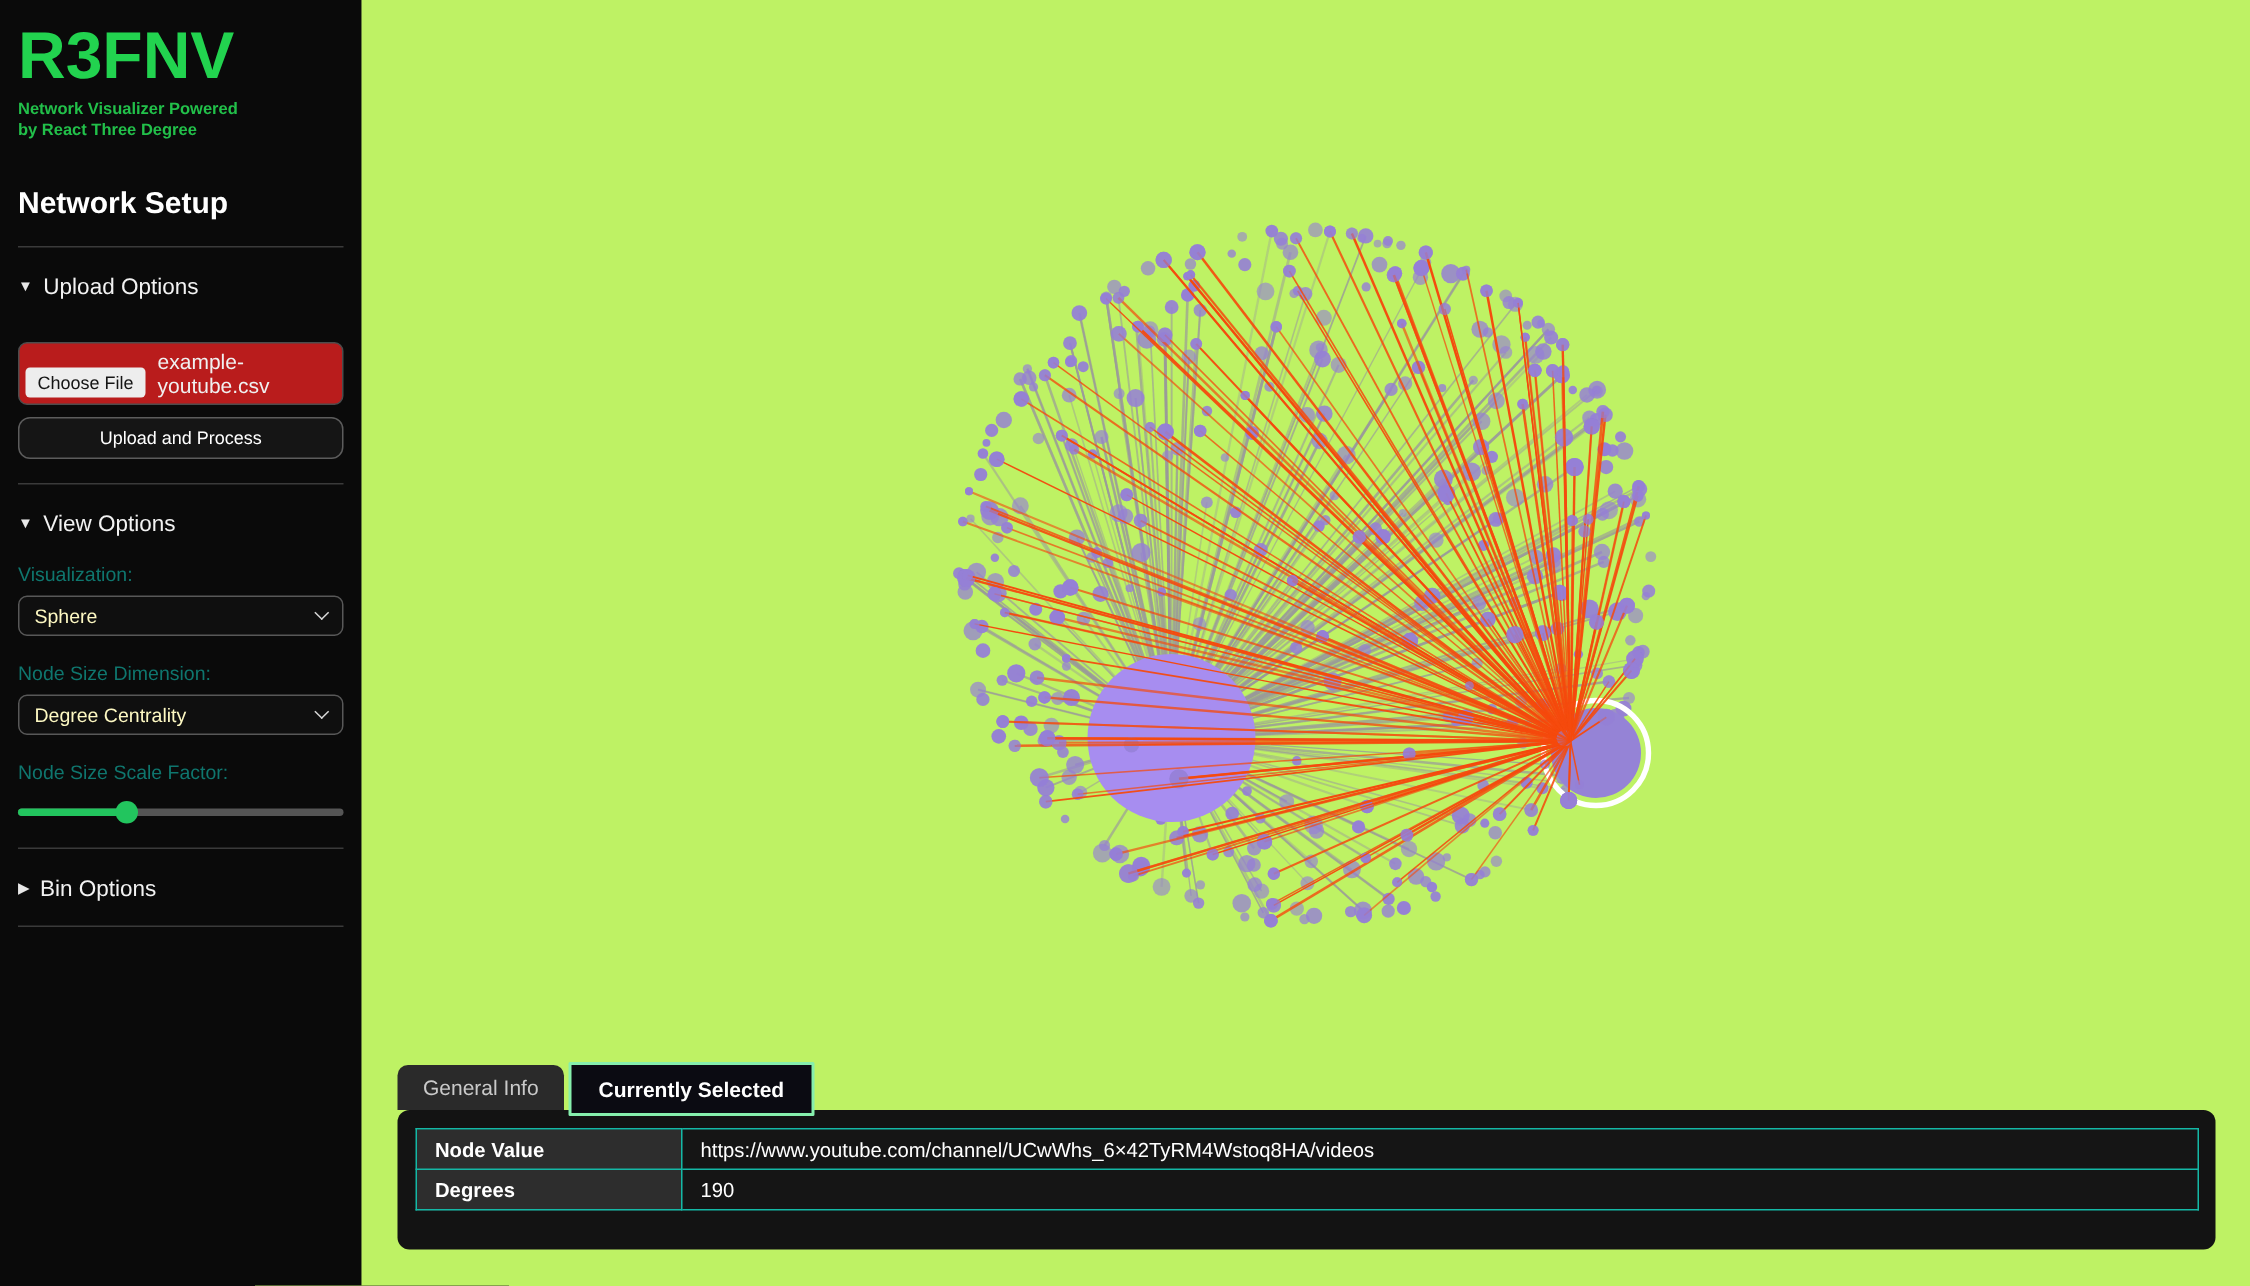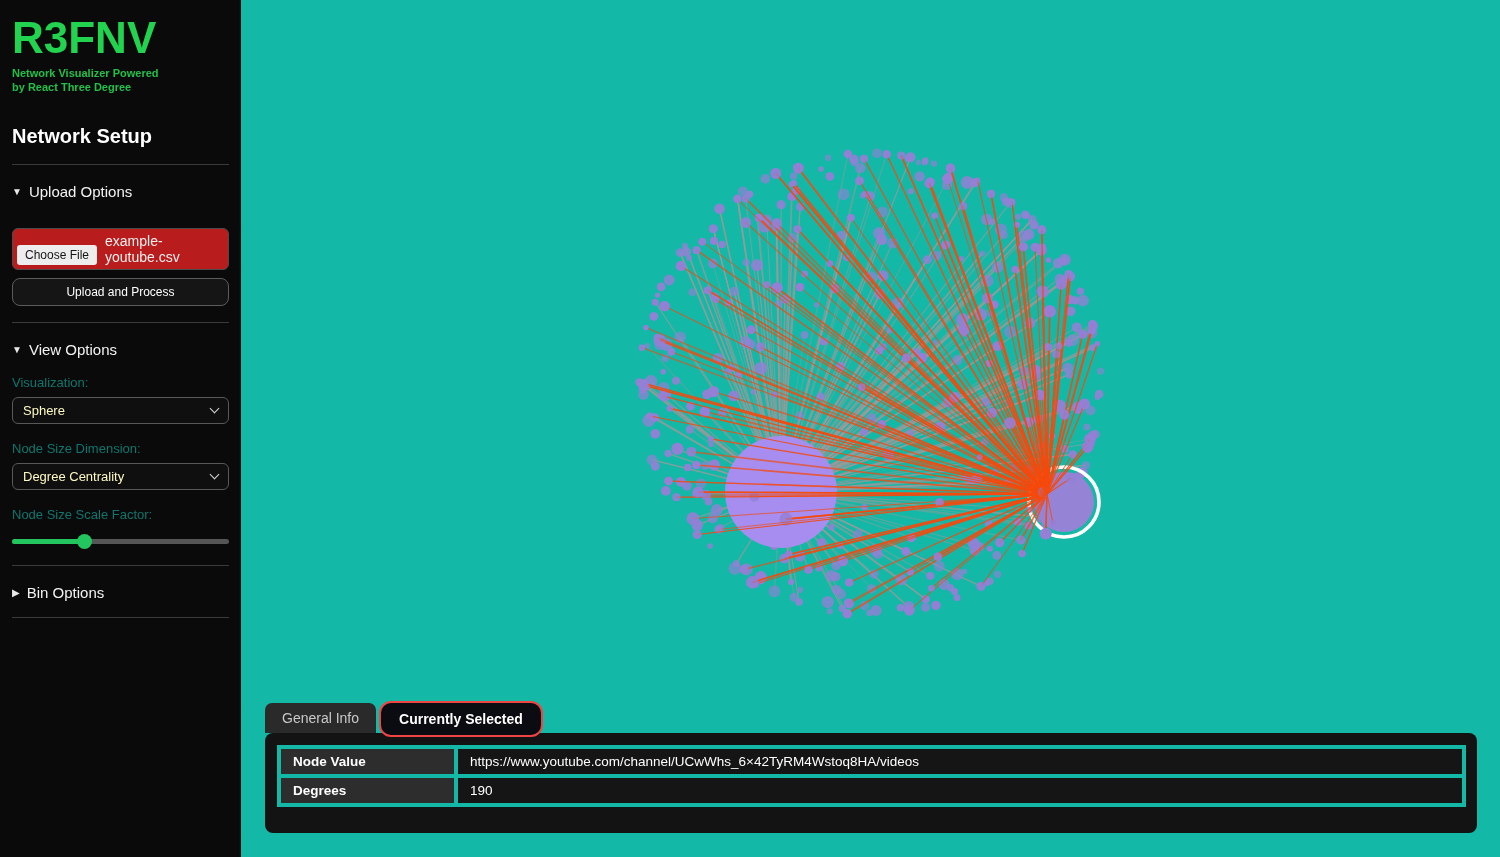--- a/index.html
+++ b/index.html
@@ -70,41 +70,41 @@
   .slider-fill {
     position:absolute; left:0; top:5px; height:5px;
     background:#22c55e; border-radius:3px;
   }
   .slider-thumb {
     position:absolute; top:0; width:15px; height:15px;
     border-radius:50%; background:#22c55e;
   }
 
   
-  .main { position:relative; flex:1; height:100%; background:#14b8a6;padding-left:32px; }
+  .main { position:relative; flex:1; height:100%; background:#bef264;padding-left:32px; }
   .network-svg { position:absolute; inset:0; width:100%; height:100%; }
 
   .bottom-area { position:absolute; left:24px; right:23px; bottom:24px; z-index:5; }
   .tabs { display:flex; align-items:flex-end; gap:3px; }
   .tab {
     padding:7px 17px; font-size:14px; color:#c9c9c9; background:#2a2a2a;
     border-radius:7px 7px 0 0; cursor:pointer; line-height:1.15;
   }
   .tab.active {
     background:#0b0b12; color:#fff; font-weight:600;
-    border:2px solid #ef4444; border-radius:12px;
+    border:2px solid #86efac; border-radius:1px;
     margin-bottom:-4px; padding:8px 18px; position:relative; z-index:2;
   }
   .panel {
     background:#131313; border-radius:8px; padding:12px 11px 26px 12px;
     position:relative; z-index:1;
   }
   .detail-table { width:100%; border-collapse:collapse; font-size:13.5px; }
   .detail-table td {
-    border:4px solid #14b8a6; padding:5px 12px; color:#fff; height:27px;
+    border:1px solid #14b8a6; padding:5px 12px; color:#fff; height:27px;
   }
   .detail-table td.key { width:177px; background:#2d2d2d; font-weight:700; }
   .detail-table td.val { background:#151515; font-weight:400; }
 </style>
 </head>
 <body>
 
 <div class="app">
 
   <aside class="sidebar">

